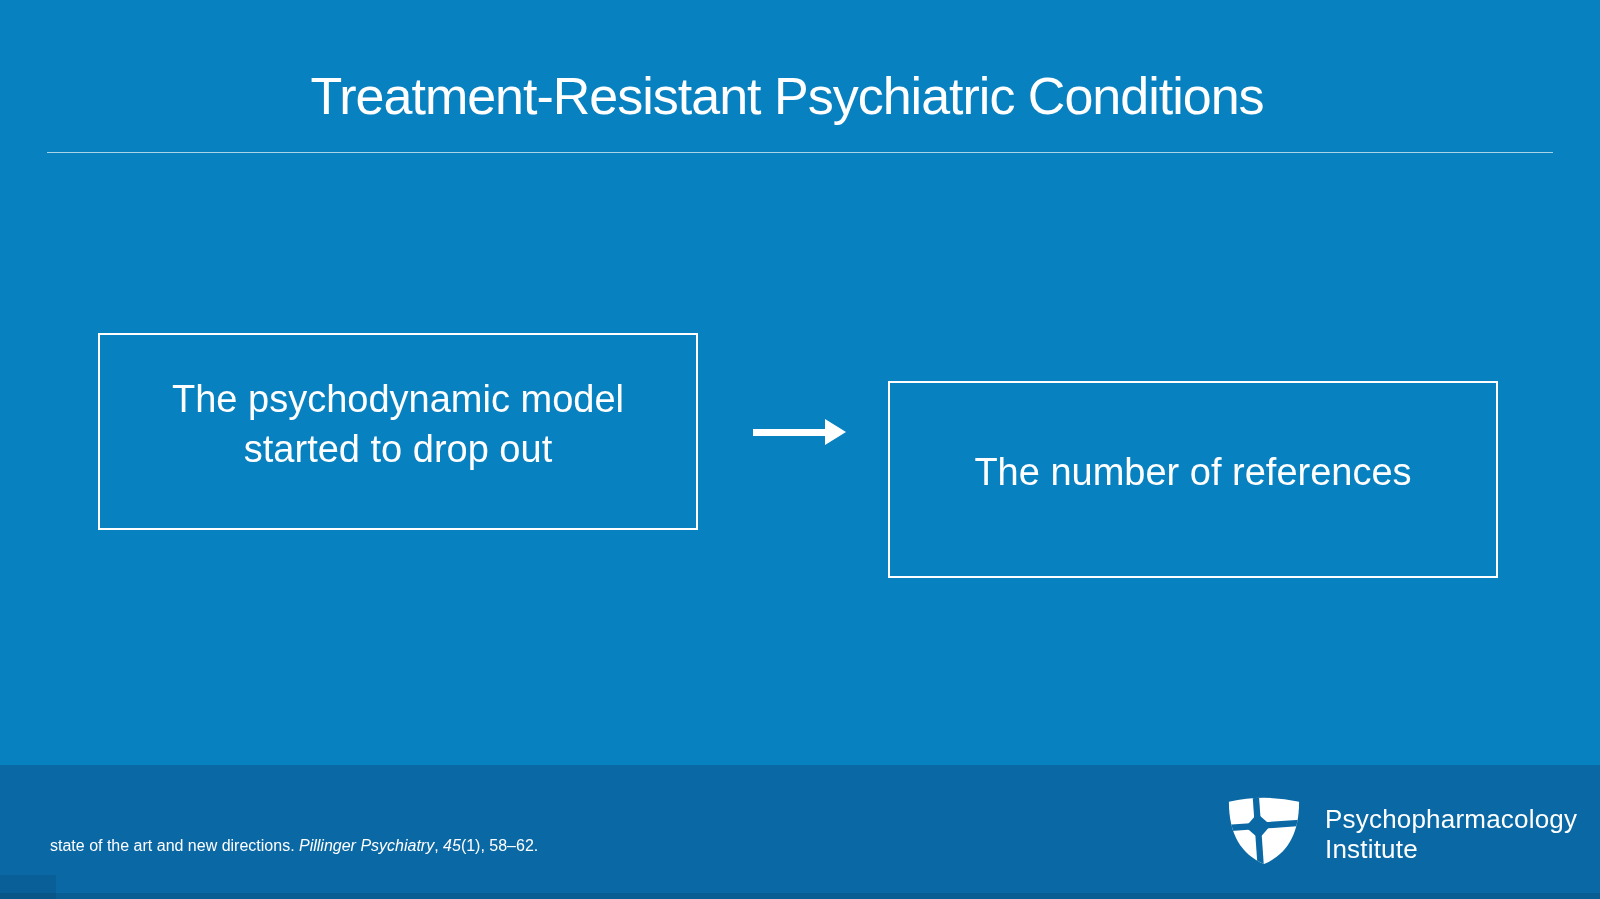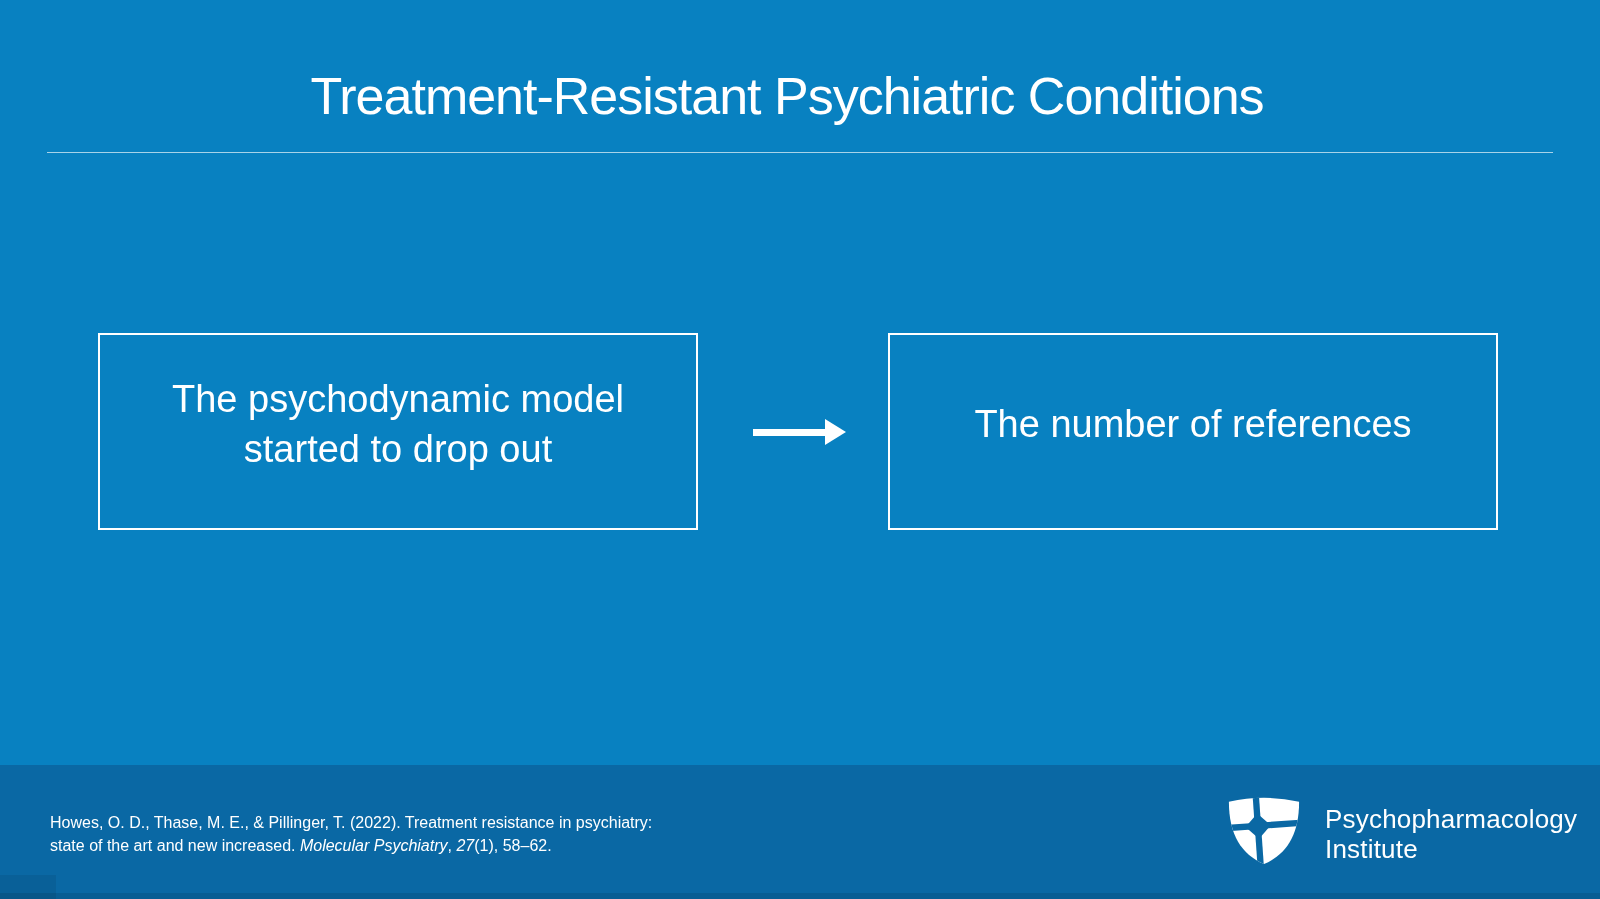--- a/index.html
+++ b/index.html
@@ -44,21 +44,21 @@
     height: 197px;
     border: 2px solid #ffffff;
     box-sizing: border-box;
     display: flex;
     flex-direction: column;
     justify-content: center;
     align-items: center;
     padding-bottom: 16px;
   }
   .flow-box.left  { left: 98px;  width: 600px; }
-  .flow-box.right { left: 888px; width: 610px; }
+  .flow-box.right { left: 888px; width: 610px; margin-top: 48px; }
   .flow-box .box-line {
     font-size: 38px;
     line-height: 50px;
     text-align: center;
     color: #ffffff;
     white-space: nowrap;
   }
   
   .arrow {
     position: absolute;
@@ -150,22 +150,22 @@
     <div class="arrow-head"></div>
   </div>
 
   <div class="flow-box right">
     <div class="box-line">The number of references</div>
   </div>
 
   <div class="footer">
 
     <p class="citation">
-      <span>Howes, O. D., Thase, M. E., &amp; Pillinger, T. (2022). Treatment resistance in psychiatry:</span><br>
-      <span>state of the art and new increased. </span><i>Molecular Psychiatry</i><span>, </span><i>27</i><span>(1), 58–62.</span>
+      <br>
+      <span>state of the art and new directions. </span><i>Pillinger Psychiatry</i><span>, </span><i>45</i><span>(1), 58–62.</span>
     </p>
 
     <div class="logo">
       <svg width="78" height="77" viewBox="0 0 80 77" aria-hidden="true">
         <defs>
           <clipPath id="shieldClip">
             <path d="M4,10 Q40,2 76,10 C76,44 63,64 40,74 C17,64 4,44 4,10 Z"></path>
           </clipPath>
         </defs>
         <path d="M4,10 Q40,2 76,10 C76,44 63,64 40,74 C17,64 4,44 4,10 Z" fill="#ffffff"></path>

